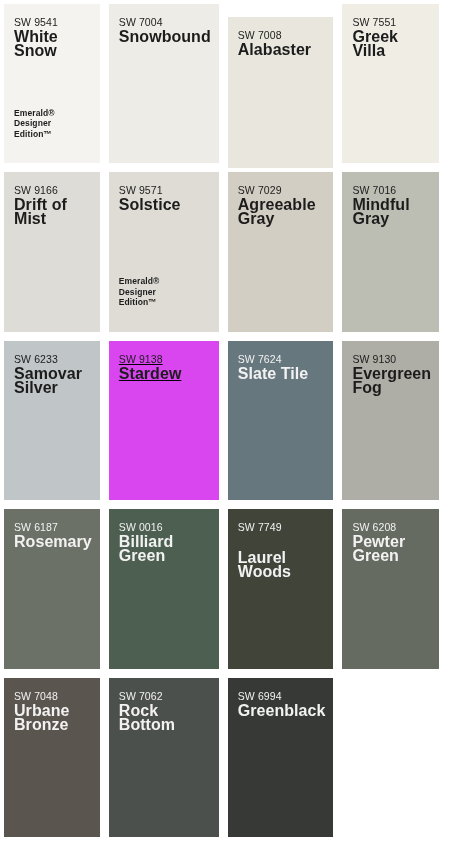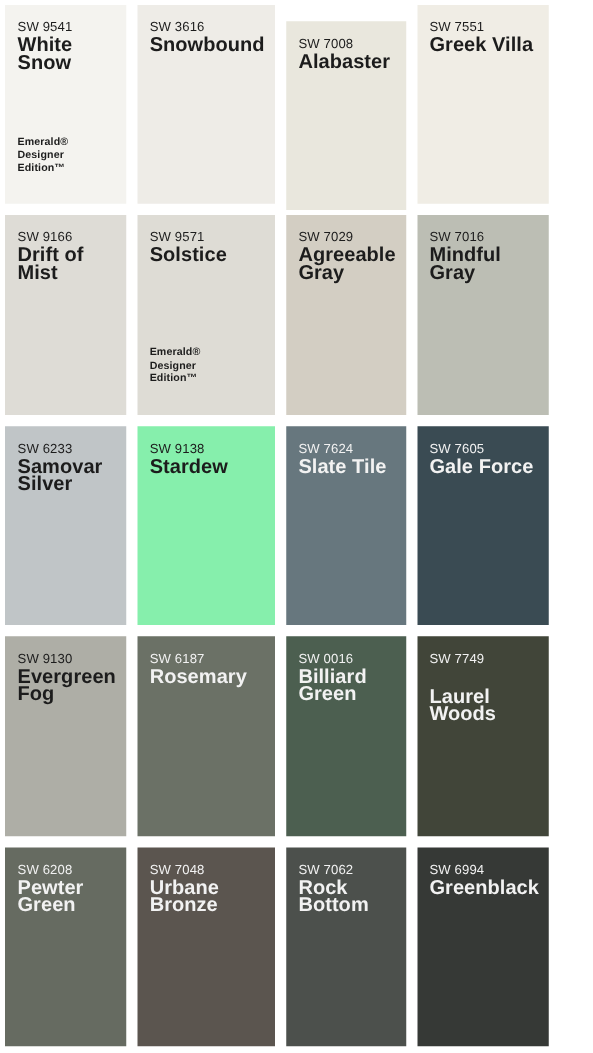--- a/index.html
+++ b/index.html
@@ -80,21 +80,21 @@
         <div class="swatch-name">White Snow</div>
         <div class="swatch-badge">
           <div>Emerald®</div>
           <div>Designer</div>
           <div>Edition™</div>
         </div>
       </div>
     </div>
     <div class="swatch-cell">
       <div class="swatch dark-text" style="background: rgb(238, 236, 231);">
-        <div class="swatch-code">SW 3616</div>
+        <div class="swatch-code">SW 7004</div>
         <div class="swatch-name">Snowbound</div>
       </div>
     </div>
     <div class="swatch-cell">
       <div class="swatch dark-text" style="background: rgb(233, 231, 221); margin-top: 13px;">
         <div class="swatch-code">SW 7008</div>
         <div class="swatch-name">Alabaster</div>
       </div>
     </div>
     <div class="swatch-cell">
@@ -132,38 +132,32 @@
         <div class="swatch-name">Mindful Gray</div>
       </div>
     </div>
     <div class="swatch-cell">
       <div class="swatch dark-text" style="background: rgb(192, 197, 199);">
         <div class="swatch-code">SW 6233</div>
         <div class="swatch-name">Samovar Silver</div>
       </div>
     </div>
     <div class="swatch-cell">
-      <div class="swatch dark-text" style="background: #86efac;">
+      <div class="swatch dark-text" style="background: #d946ef; text-decoration: underline;">
         <div class="swatch-code">SW 9138</div>
         <div class="swatch-name">Stardew</div>
       </div>
     </div>
     <div class="swatch-cell">
       <div class="swatch light-text" style="background: rgb(103, 119, 126);">
         <div class="swatch-code">SW 7624</div>
         <div class="swatch-name">Slate Tile</div>
       </div>
     </div>
     <div class="swatch-cell">
-      <div class="swatch light-text" style="background: rgb(58, 75, 83);">
-        <div class="swatch-code">SW 7605</div>
-        <div class="swatch-name">Gale Force</div>
-      </div>
-    </div>
-    <div class="swatch-cell">
       <div class="swatch dark-text" style="background: rgb(174, 174, 166);">
         <div class="swatch-code">SW 9130</div>
         <div class="swatch-name">Evergreen Fog</div>
       </div>
     </div>
     <div class="swatch-cell">
       <div class="swatch light-text" style="background: rgb(107, 113, 102);">
         <div class="swatch-code">SW 6187</div>
         <div class="swatch-name">Rosemary</div>
       </div>

